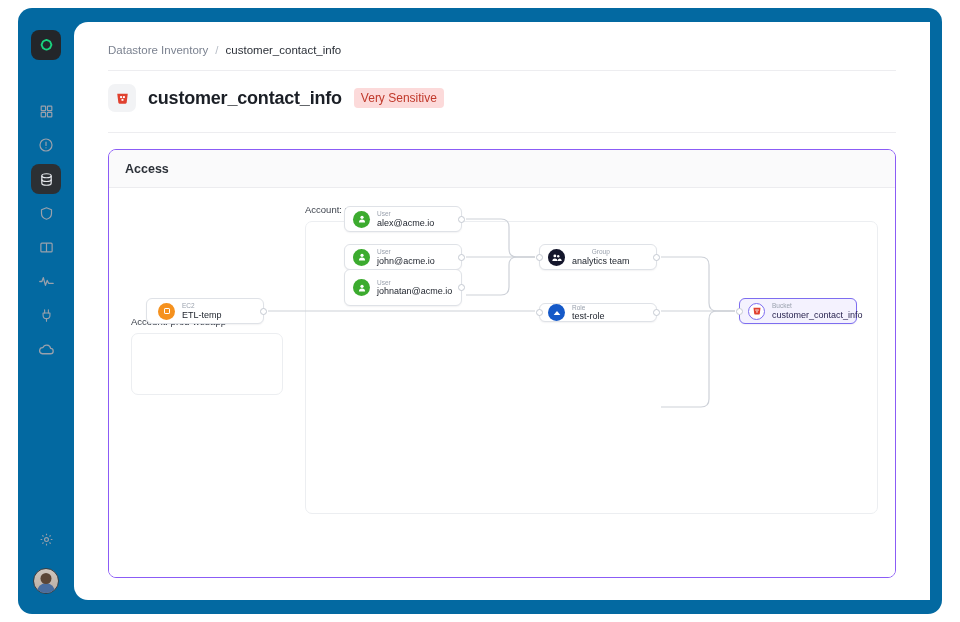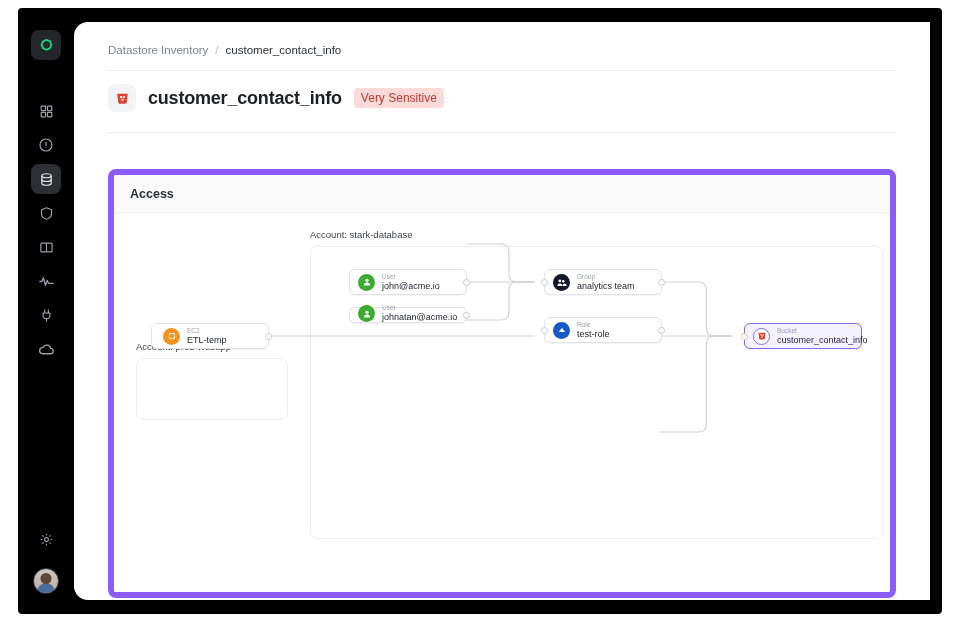--- a/index.html
+++ b/index.html
@@ -8,22 +8,22 @@
     background: #ffffff;
     font-family: "Liberation Sans", sans-serif;
     overflow: hidden;
   }
 
   
   .device {
     position: absolute;
     left: 18px; top: 8px;
     width: 924px; height: 606px;
-    background: #000000;
-    border-radius: 4px;
+    background: #0369a1;
+    border-radius: 14px;
   }
 
   
   .rail {
     position: absolute;
     left: 0; top: 0;
     width: 56px; height: 100%;
     display: flex; flex-direction: column; align-items: center;
   }
   .rail-logo {
@@ -106,24 +106,23 @@
     background: #fcdada;
     padding: 3px 7px; border-radius: 4px;
     white-space: nowrap;
   }
 
   
   .card {
     position: absolute; left: 34px; top: 127px;
     width: 788px; height: 429px;
     background: #ffffff;
-    border: 6px solid #8b5cf6;
+    border: 1px solid #8b5cf6;
     border-radius: 8px;
     overflow: hidden;
-    margin-top: 20px;
   }
   .card-head {
     height: 38px;
     background: #fafafb;
     border-bottom: 1px solid #ececef;
     display: flex; align-items: center;
     padding-left: 16px;
   }
   .card-title { font-size: 12.5px; font-weight: bold; color: #2b3038; }
   .canvas { position: relative; width: 100%; height: 390px; background: #fff; }
@@ -310,47 +309,60 @@
             <path d="M 357 107 H 392 Q 400 107 400 99 V 77 Q 400 69 408 69 H 426" fill="none" stroke="#cdd1d8" stroke-width="1.2"></path>
             <path d="M 159 123 H 426" fill="none" stroke="#cdd1d8" stroke-width="1.2"></path>
             <path d="M 552 69 H 592 Q 600 69 600 77 V 115 Q 600 123 608 123 H 626" fill="none" stroke="#cdd1d8" stroke-width="1.2"></path>
             <path d="M 552 123 H 626" fill="none" stroke="#cdd1d8" stroke-width="1.2"></path>
             <path d="M 552 219 H 592 Q 600 219 600 211 V 131 Q 600 123 608 123 H 626" fill="none" stroke="#cdd1d8" stroke-width="1.2"></path>
           </svg>
       <div class="acct-label" style="left: 22px; top: 128px;">Account: prod-webapp</div>
           <div class="acct-box" style="left: 22px; top: 145px; width: 152px; height: 62px;"></div>
           <div class="acct-label" style="left: 196px; top: 16px;">Account: stark-database</div>
           <div class="acct-box" style="left: 196px; top: 33px; width: 573px; height: 293px;"></div>
+          <div class="node" style="left: 235px; top: 18px; width: 118px; height: 26px;">
+            <span class="n-ico user">
+              <svg width="10" height="10" viewBox="0 0 24 24" fill="#fff">
+                <circle cx="12" cy="8" r="3.9"></circle>
+                <path d="M4.6 20.5a7.4 7.4 0 0 1 14.8 0Z"></path>
+              </svg>
+            </span>
+            <span class="n-txt">
+              <span class="n-kind">User</span>
+              <span class="n-name">alex@acme.io</span>
+            </span>
+            <span class="port r"></span>
+          </div>
           <div class="node" style="left: 235px; top: 56px; width: 118px; height: 26px;">
             <span class="n-ico user">
               <svg width="10" height="10" viewBox="0 0 24 24" fill="#fff">
                 <circle cx="12" cy="8" r="3.9"></circle>
                 <path d="M4.6 20.5a7.4 7.4 0 0 1 14.8 0Z"></path>
               </svg>
             </span>
             <span class="n-txt">
               <span class="n-kind">User</span>
               <span class="n-name">john@acme.io</span>
             </span>
             <span class="port r"></span>
           </div>
-          <div class="node" style="left: 235px; top: 94px; width: 118px; height: 16px; align-items: flex-end;">
+          <div class="node" style="left: 235px; top: 81px; width: 118px; height: 37px;">
             <span class="n-ico user">
               <svg width="10" height="10" viewBox="0 0 24 24" fill="#fff">
                 <circle cx="12" cy="8" r="3.9"></circle>
                 <path d="M4.6 20.5a7.4 7.4 0 0 1 14.8 0Z"></path>
               </svg>
             </span>
             <span class="n-txt">
               <span class="n-kind">User</span>
               <span class="n-name">johnatan@acme.io</span>
             </span>
             <span class="port r"></span>
           </div>
-          <div class="node" style="left: 430px; top: 56px; width: 118px; height: 26px;">
+          <div class="node" style="left: 430px; top: 56px; width: 118px; height: 26px; text-align: center;">
             <span class="n-ico group">
               <svg width="11" height="11" viewBox="0 0 24 24" fill="#fff">
                 <circle cx="8.4" cy="8.6" r="3.1"></circle>
                 <circle cx="15.8" cy="9.2" r="2.6"></circle>
                 <path d="M2.6 19.4a5.9 5.9 0 0 1 11.7 0Z"></path>
                 <path d="M14.2 19.4a5.1 5.1 0 0 1 7.4-4.4 5.1 5.1 0 0 1 1.8 4.4Z"></path>
               </svg>
             </span>
             <span class="n-txt">
               <span class="n-kind">Group</span>
@@ -364,21 +376,21 @@
               <svg width="10" height="10" viewBox="0 0 24 24" fill="none" stroke="#fff" stroke-width="2.4">
                 <rect x="6" y="6" width="12" height="12" rx="1.4"></rect>
               </svg>
             </span>
             <span class="n-txt">
               <span class="n-kind">EC2</span>
               <span class="n-name">ETL-temp</span>
             </span>
             <span class="port r"></span>
           </div>
-          <div class="node" style="left: 430px; top: 104px; width: 118px; height: 26px; align-items: center;">
+          <div class="node" style="left: 430px; top: 115px; width: 118px; height: 19px; align-items: center;">
             <span class="n-ico role">
               <svg width="10" height="10" viewBox="0 0 24 24" fill="#fff">
                 <path d="M12 7.2 20 17H4Z"></path>
               </svg>
             </span>
             <span class="n-txt">
               <span class="n-kind">Role</span>
               <span class="n-name">test-role</span>
             </span>
             <span class="port l"></span>

